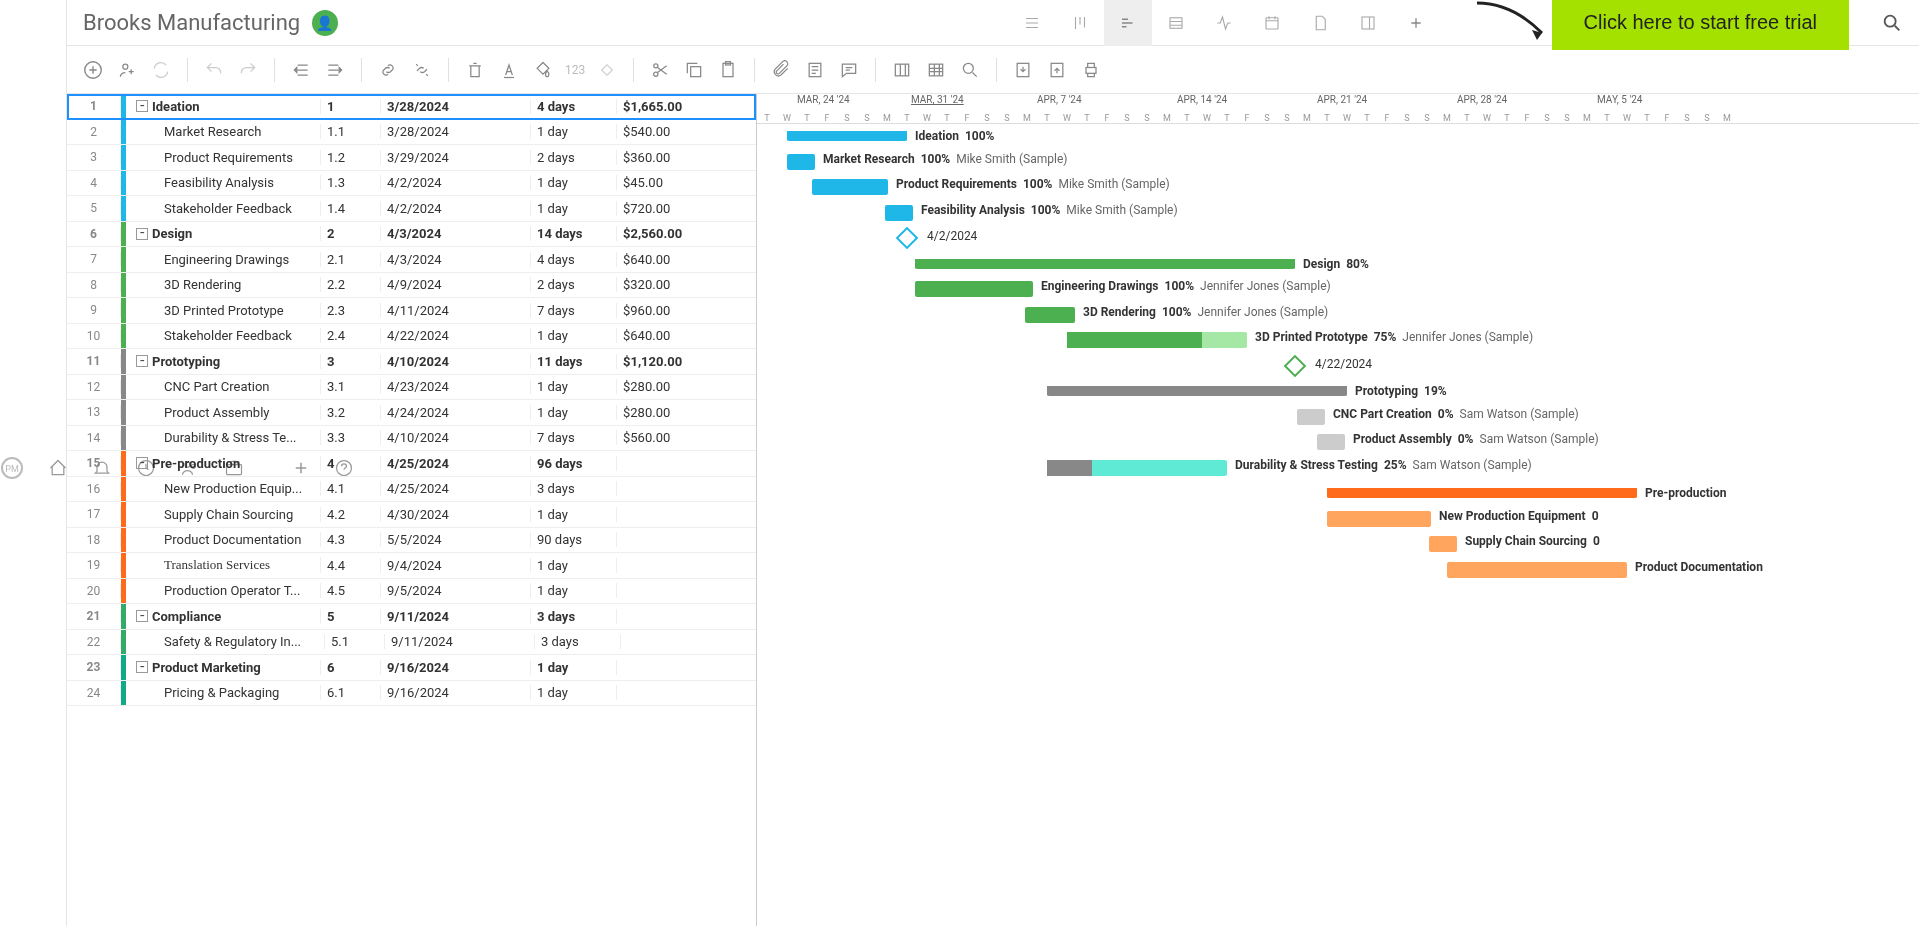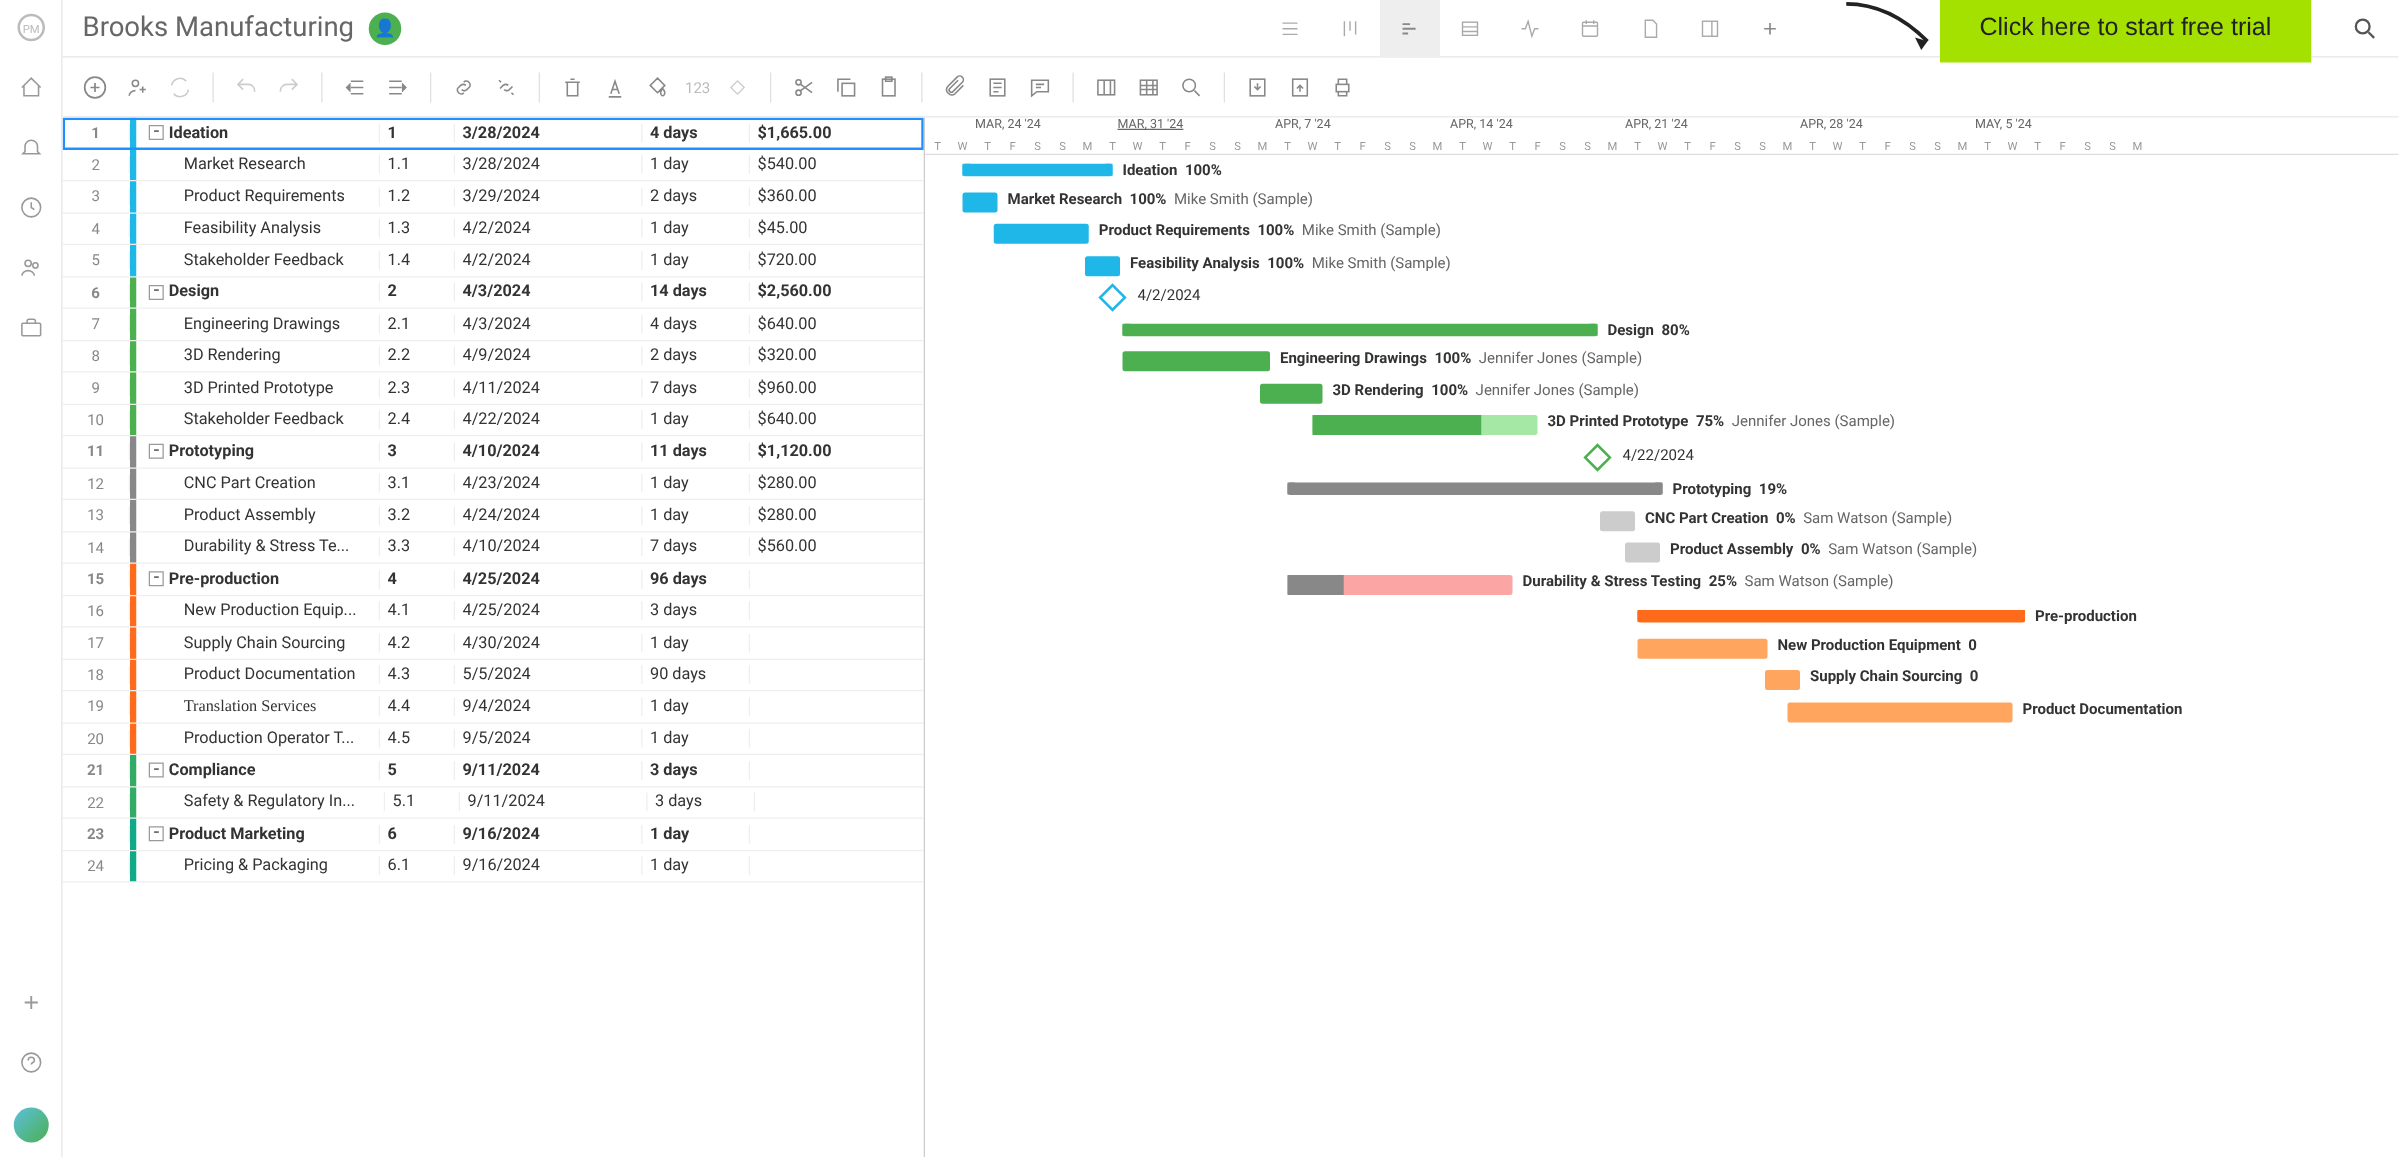--- a/index.html
+++ b/index.html
@@ -1,18 +1,18 @@
 <!DOCTYPE html>
 <html><head>
 <meta charset="utf-8">
 <style>
 * { box-sizing: border-box; margin: 0; padding: 0; }
 body { font-family: -apple-system, BlinkMacSystemFont, "Segoe UI", Roboto, sans-serif; font-size: 13px; color: #333; background: #fff; overflow: hidden; }
 .app { display: flex; height: 100vh; }
-.sidebar { width: 50px; background: #fff; border-right: 1px solid #e5e5e5; display: flex; flex-direction: column; align-items: center; padding-top: 10px; gap: 24px; }
+.sidebar { width: 67px; background: #fff; border-right: 1px solid #e5e5e5; display: flex; flex-direction: row; align-items: center; padding-top: 10px; gap: 24px; }
 .sidebar-icon { width: 24px; height: 24px; display: flex; align-items: center; justify-content: center; color: #999; cursor: pointer; }
 .sidebar-spacer { flex: 1; }
 .sidebar-avatar { width: 28px; height: 28px; border-radius: 50%; background: linear-gradient(135deg,#5bc0de,#4caf50); margin-bottom: 12px; }
 .main { flex: 1; display: flex; flex-direction: column; }
 .header { height: 46px; display: flex; align-items: center; padding: 0 16px; border-bottom: 1px solid #e5e5e5; gap: 12px; }
 .project-title { font-size: 22px; font-weight: 400; color: #666; }
 .header-avatar { width: 26px; height: 26px; border-radius: 50%; background: #4caf50; display:flex;align-items:center;justify-content:center;color:#fff;font-size:14px; }
 .view-tabs { display: flex; margin-left: auto; gap: 0; }
 .view-tab { width: 48px; height: 46px; display: flex; align-items: center; justify-content: center; color: #999; cursor: pointer; }
 .view-tab.active { background: #eee; }
@@ -776,21 +776,21 @@
               <div class="gantt-row">
                 <div class="bar" style="left: 560px; width: 28px; background: rgb(204, 204, 204);">
                   <div class="bar-label">
                     <span class="nm">Product Assembly</span> 
                     <span class="pct">0%</span> 
                     <span class="asg">Sam Watson (Sample)</span>
                   </div>
                 </div>
               </div>
               <div class="gantt-row">
-                <div class="bar" style="left: 290px; width: 180px; background: #fca5a5;">
+                <div class="bar" style="left: 290px; width: 180px; background: #5eead4;">
                   <div class="progress-fill" style="width: 25%; background: rgb(136, 136, 136);"></div>
                   <div class="bar-label">
                     <span class="nm">Durability &amp; Stress Testing</span> 
                     <span class="pct">25%</span> 
                     <span class="asg">Sam Watson (Sample)</span>
                   </div>
                 </div>
               </div>
               <div class="gantt-row">
                 <div class="bar bar-summary" style="left: 570px; width: 310px; background: rgb(255, 107, 26); border-top-color: rgb(255, 107, 26); --sc: #ff6b1a;">

